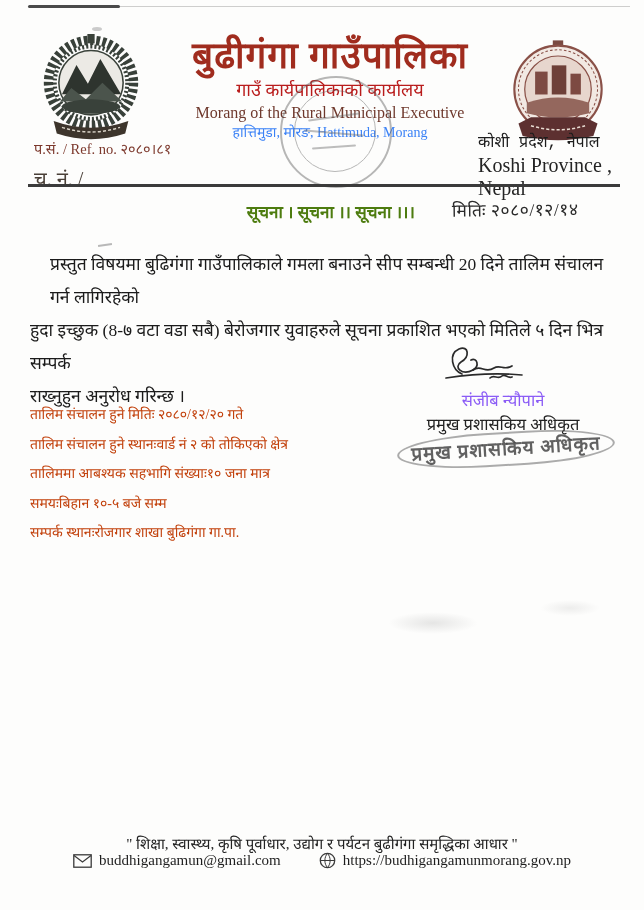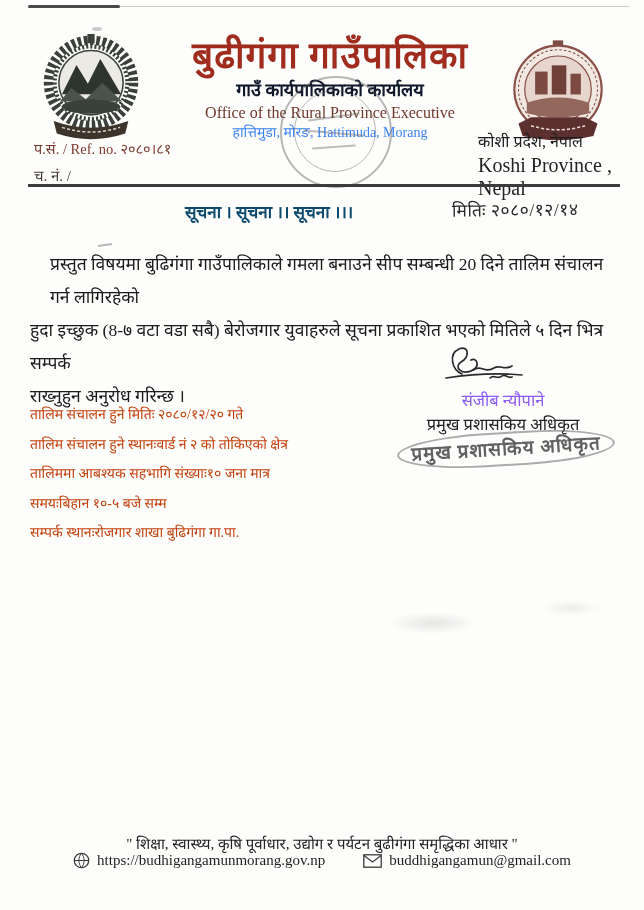--- a/index.html
+++ b/index.html
@@ -21,38 +21,38 @@
   .scan-smudge1{top:612px;left:388px;width:90px;height:22px;background:radial-gradient(ellipse at center,rgba(120,120,120,.18),rgba(120,120,120,0) 70%);}
   .scan-smudge2{top:600px;left:540px;width:60px;height:16px;background:radial-gradient(ellipse at center,rgba(120,120,120,.12),rgba(120,120,120,0) 70%);}
   .scan-dash{top:244px;left:98px;width:14px;height:2px;background:#8a8a8a;opacity:.6;transform:rotate(-8deg);}
 
   
   .emblem-left{top:34px;left:38px;width:106px;height:112px;}
   .emblem-right{top:40px;left:506px;width:104px;height:110px;}
   .hdr-center{left:142px;top:34px;width:376px;text-align:center;}
   .title-np{font-size:37px;font-weight:bold;color:#a02c1e;letter-spacing:1px;line-height:44px;}
   .title-en{font-size:25px;color:#ad3526;line-height:30px;}
-  .office-np{font-size:18px;font-weight:bold;color:#0f172a;line-height:24px;}
+  .office-np{font-size:18px;font-weight:normal;color:#b91c1c;line-height:24px;}
   .office-en{font-size:16px;color:#6e382c;line-height:21px;}
   .location-line{font-size:14px;color:#3b82f6;line-height:19px;}
 
   .center-stamp{top:76px;left:280px;width:112px;height:112px;opacity:.42;pointer-events:none;}
   .center-stamp .ring{position:absolute;border:2px solid #555;border-radius:50%;}
   .ring-outer{top:0;left:0;width:108px;height:108px;}
   .ring-inner{top:14px;left:14px;width:80px;height:80px;border-width:1px !important;}
   .center-stamp .squig{position:absolute;background:#666;height:2px;border-radius:2px;}
 
   .ref-line{left:34px;top:138px;font-size:14.5px;color:#7c382c;text-align:center;}
-  .ch-line{left:34px;top:165px;font-size:15px;color:#4a4038;}
-  .province-np{left:478px;top:130px;font-size:16px;color:#1d1d1d;}
+  .ch-line{left:34px;top:165px;font-size:20px;color:#4a4038;}
+  .province-np{left:478px;top:130px;font-size:16px;color:#1d1d1d;font-family:Liberation Mono, monospace;}
   .province-en{left:478px;top:154px;font-size:20px;color:#242424;}
   .hdr-rule{left:28px;top:184px;width:592px;height:2.5px;background:#3b3b3b;}
 
   
-  .notice-heading{left:185px;top:200px;width:230px;text-align:left;font-size:17px;font-weight:bold;color:#0c4a6e;}
+  .notice-heading{left:185px;top:200px;width:230px;text-align:right;font-size:17px;font-weight:bold;color:#4d7c0f;}
   .notice-date{left:452px;top:197px;font-size:17.5px;color:#2a2a2a;transform:rotate(-.6deg);letter-spacing:.5px;}
 
   
   .body-text{left:30px;top:248px;width:592px;font-size:17.5px;line-height:33px;color:#1b1b1b;}
   .body-text .l1{padding-left:20px;}
 
   
   .sig-squiggle{left:432px;top:344px;width:100px;height:48px;}
   .sig-name{left:398px;top:388px;width:210px;text-align:center;font-size:16.5px;color:#8b5cf6;}
   .sig-designation{left:390px;top:412px;width:226px;text-align:center;font-size:16.5px;color:#222;}
@@ -108,21 +108,21 @@
       <rect x="62" y="32" width="10" height="20" fill="#7d4a42"></rect>
       <path d="M20 60 Q50 50 80 60 L80 70 Q50 78 20 70 Z" fill="#94675d"></path>
       <path d="M12 80 L24 74 L76 74 L88 80 L84 92 Q50 100 16 92 Z" fill="#5d3030"></path>
       <path d="M24 82 Q50 90 76 82" stroke="#e8dcd2" stroke-width="1.5" fill="none" stroke-dasharray="3 2"></path>
     </svg>
   </div>
 
   <div class="abs hdr-center">
     <div class="title-np">बुढीगंगा गाउँपालिका</div>
     <div class="office-np">गाउँ कार्यपालिकाको कार्यालय</div>
-    <div class="office-en">Office of the Rural Province Executive</div>
+    <div class="office-en">Morang of the Rural Municipal Executive</div>
     <div class="location-line">हात्तिमुडा, मोरङ, Hattimuda, Morang</div>
   </div>
 
   <div class="abs center-stamp">
     <div class="ring ring-outer"></div>
     <div class="ring ring-inner"></div>
     <div class="squig" style="top:40px;left:28px;width:52px;transform:rotate(-8deg);"></div>
     <div class="squig" style="top:56px;left:24px;width:60px;transform:rotate(5deg);"></div>
     <div class="squig" style="top:70px;left:32px;width:44px;transform:rotate(-4deg);"></div>
   </div>
@@ -162,28 +162,28 @@
     <div>तालिम संचालन हुने मितिः २०८०/१२/२० गते</div>
     <div>तालिम संचालन हुने स्थानःवार्ड नं २ को तोकिएको क्षेत्र</div>
     <div>तालिममा आबश्यक सहभागि संख्याः१० जना मात्र</div>
     <div>समयःबिहान १०-५ बजे सम्म</div>
     <div>सम्पर्क स्थानःरोजगार शाखा बुढिगंगा गा.पा.</div>
   </div>
 
   <div class="abs footer-motto">" शिक्षा, स्वास्थ्य, कृषि पूर्वाधार, उद्योग र पर्यटन बुढीगंगा समृद्धिका आधार "</div>
   <div class="abs footer-links">
     <span class="flink">
+      <svg width="19" height="14" viewBox="0 0 19 14">
+        <rect x="0.8" y="0.8" width="17.4" height="12.4" fill="none" stroke="#3a3a3a" stroke-width="1.3"></rect>
+        <path d="M1 1.5 L9.5 8 L18 1.5" fill="none" stroke="#3a3a3a" stroke-width="1.2"></path>
+      </svg>
+      <span>buddhigangamun@gmail.com</span>
+    </span>
+    <span class="flink">
       <svg width="17" height="17" viewBox="0 0 17 17">
         <circle cx="8.5" cy="8.5" r="7.2" fill="none" stroke="#3a3a3a" stroke-width="1.3"></circle>
         <path d="M1.5 8.5 H15.5 M8.5 1.5 C5 5 5 12 8.5 15.5 M8.5 1.5 C12 5 12 12 8.5 15.5" fill="none" stroke="#3a3a3a" stroke-width="1"></path>
       </svg>
       <span>https://budhigangamunmorang.gov.np</span>
     </span>
-    <span class="flink">
-      <svg width="19" height="14" viewBox="0 0 19 14">
-        <rect x="0.8" y="0.8" width="17.4" height="12.4" fill="none" stroke="#3a3a3a" stroke-width="1.3"></rect>
-        <path d="M1 1.5 L9.5 8 L18 1.5" fill="none" stroke="#3a3a3a" stroke-width="1.2"></path>
-      </svg>
-      <span>buddhigangamun@gmail.com</span>
-    </span>
   </div>
 
 </div>
 
 </body></html>

